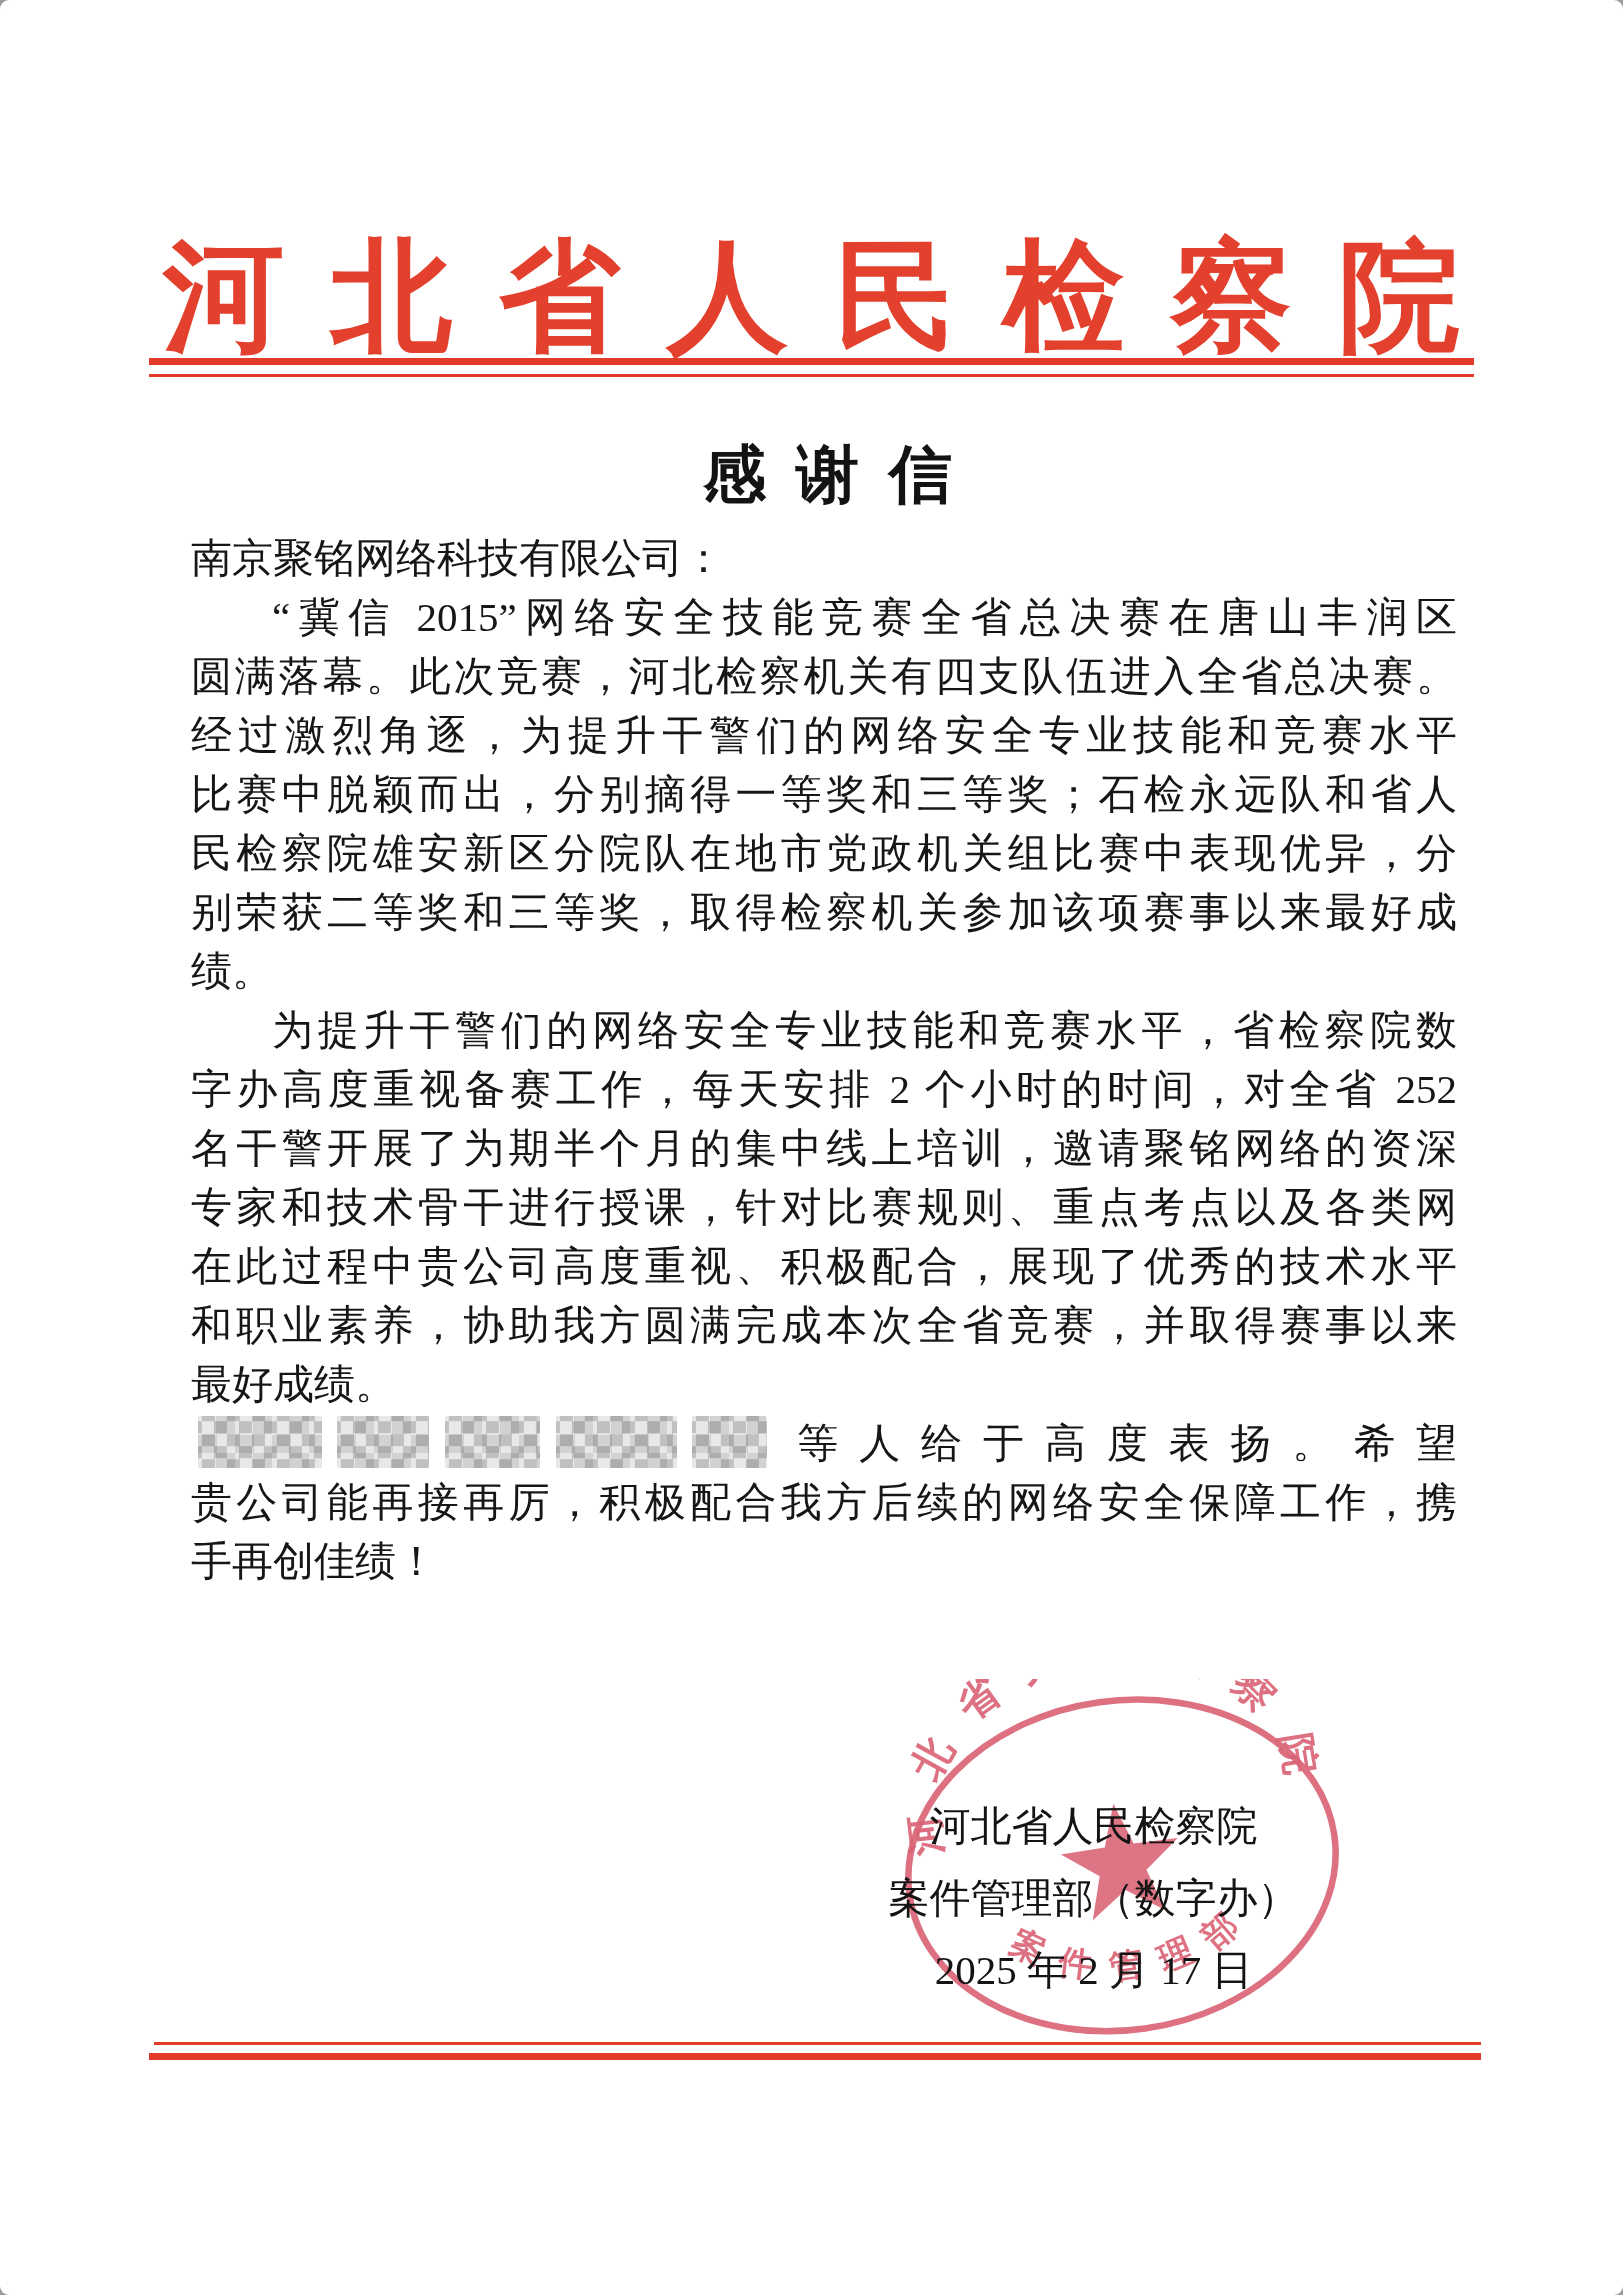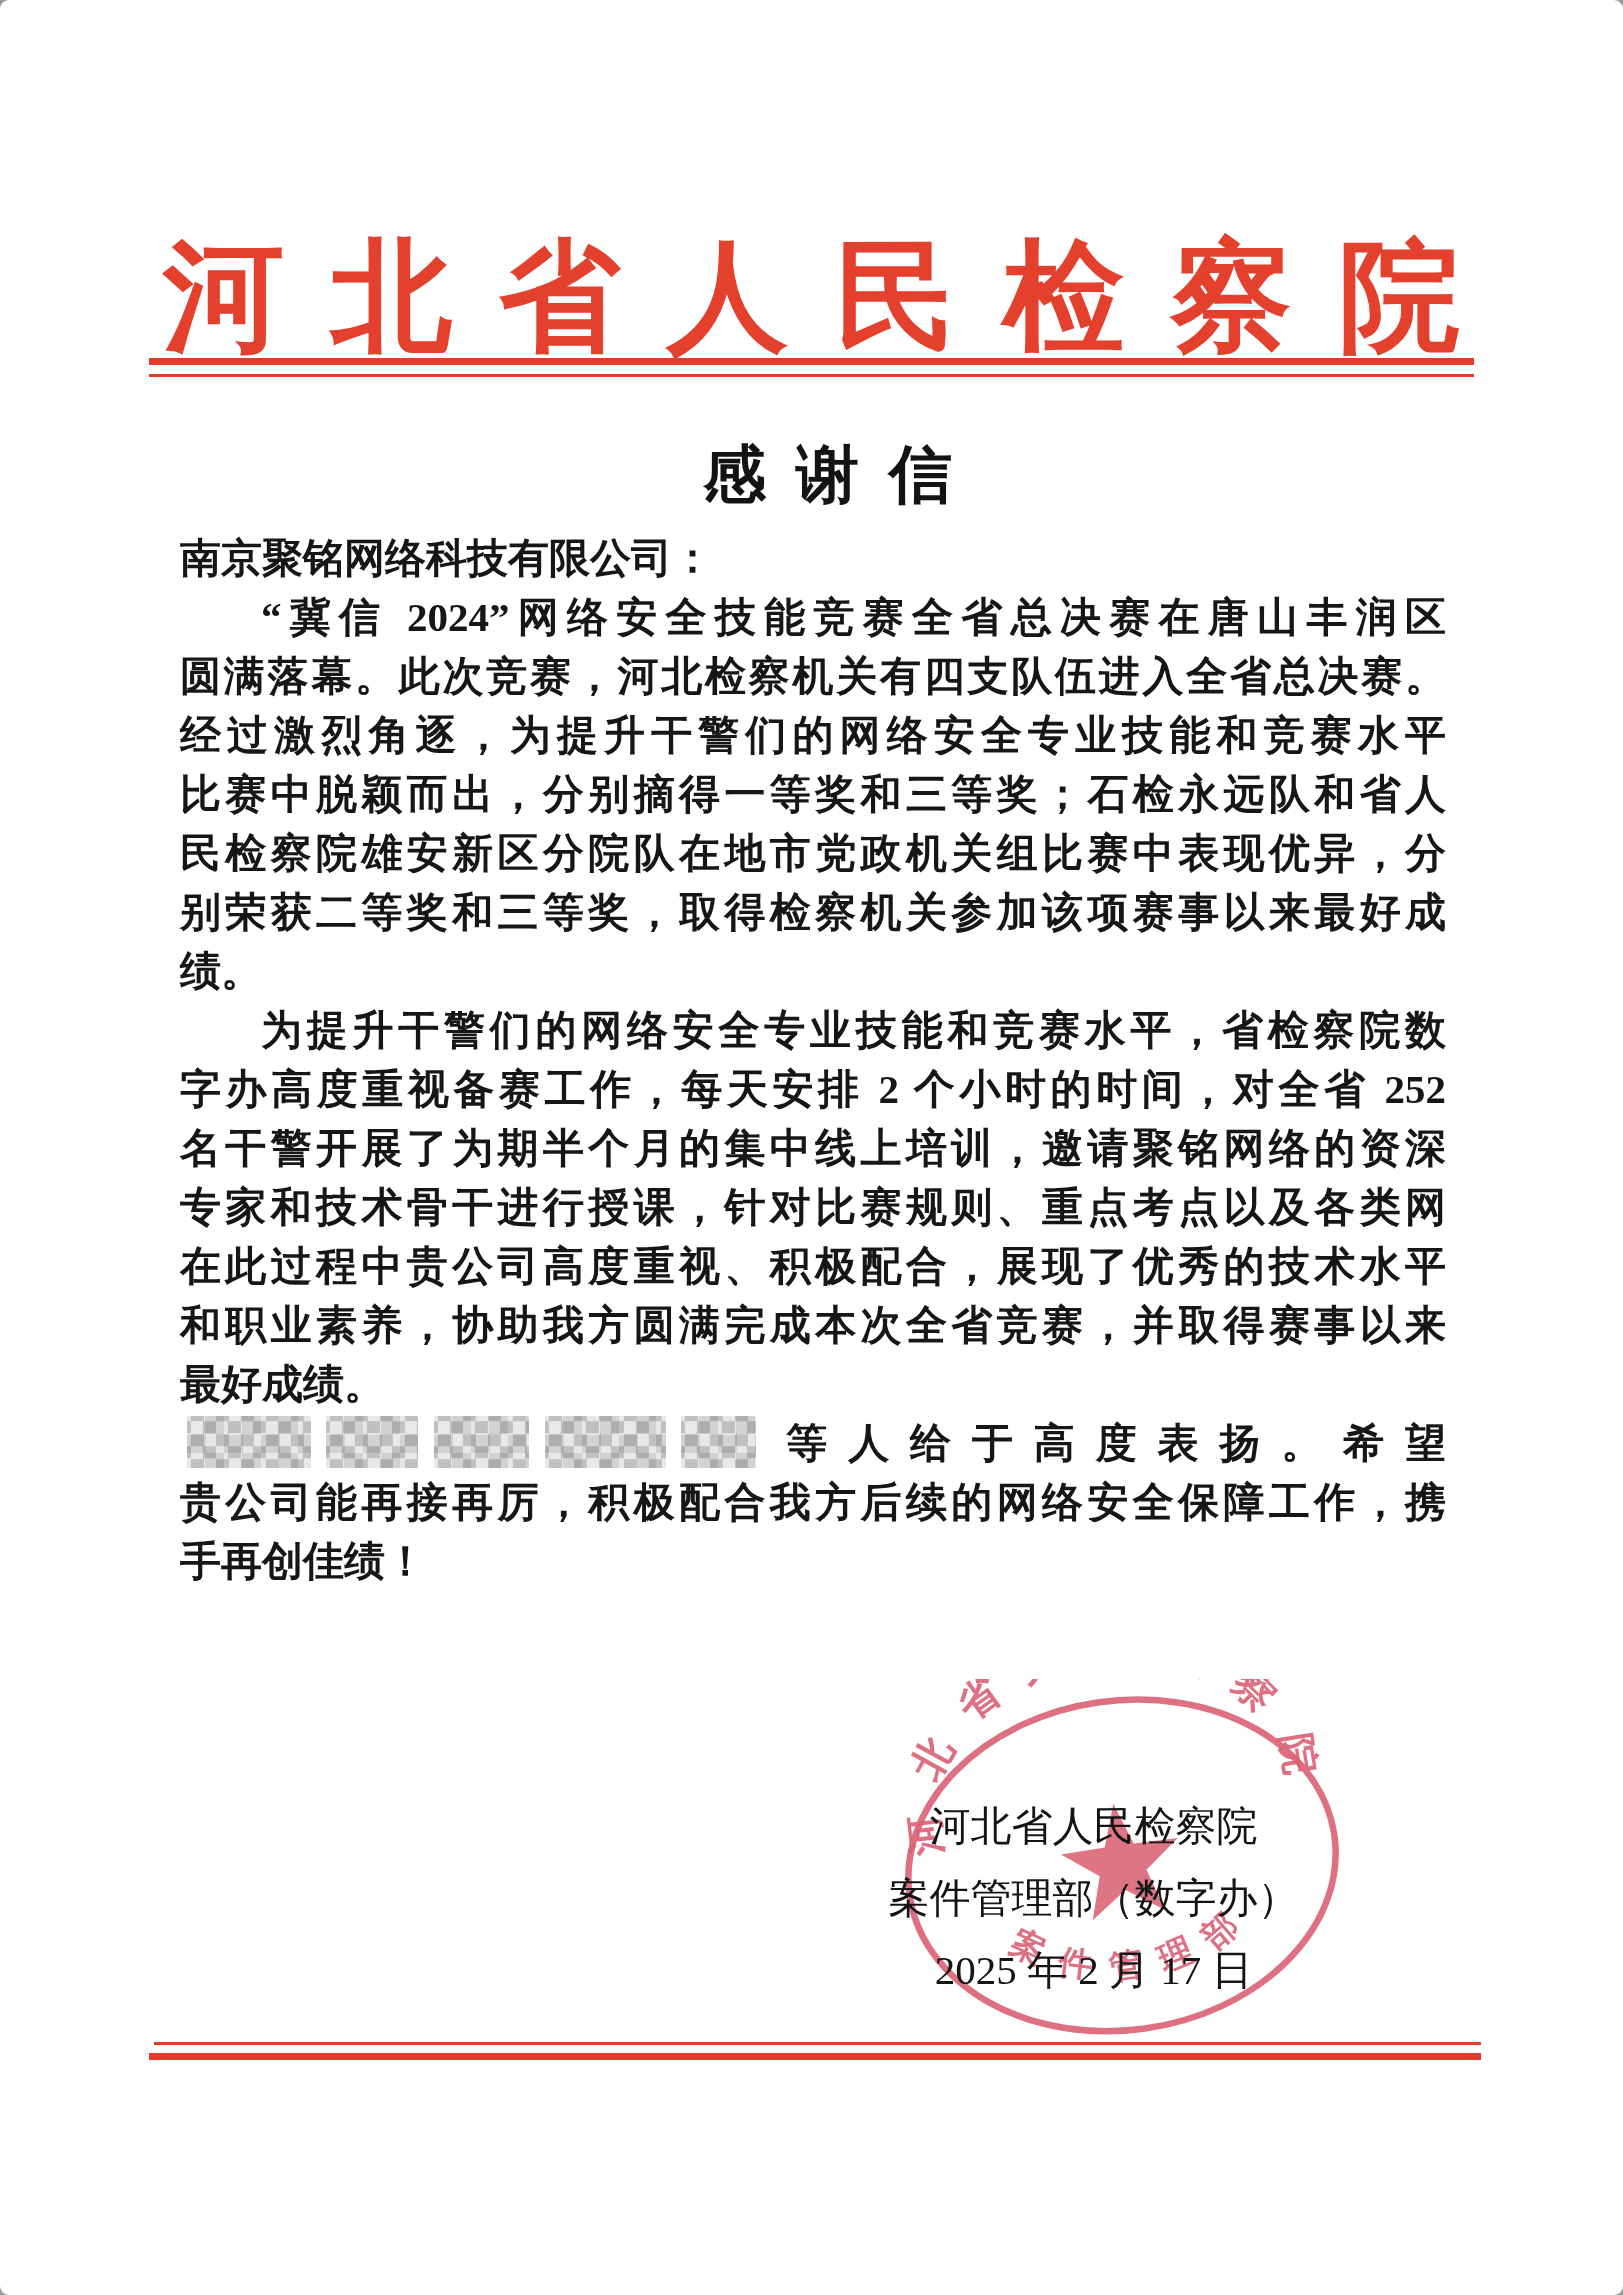--- a/index.html
+++ b/index.html
@@ -15,21 +15,21 @@
   .rule{position:absolute;background:#e23b2a;}
   .rule-a{left:149px;width:1325px;top:358px;height:7.2px;}
   .rule-b{left:149px;width:1325px;top:374px;height:3.3px;}
   .foot-a{left:154px;width:1327px;top:2042px;height:3.3px;}
   .foot-b{left:149px;width:1332px;top:2053px;height:6.5px;}
   .doc-title{
     position:absolute;top:432px;left:16px;width:100%;text-align:center;
     font-size:63px;font-weight:bold;letter-spacing:30px;padding-left:30px;
     box-sizing:border-box;color:#131313;
   }
-  .body-block{position:absolute;left:180px;top:529px;width:1266px;font-size:41px;line-height:59px;font-weight:bold;}
+  .body-block{position:absolute;left:191px;top:529px;width:1266px;font-size:41px;line-height:59px;}
   .line{text-align:justify;text-align-last:justify;height:59px;}
   .line.indent{text-indent:81px;}
   .line.last-left{text-align-last:left;}
   .redact{
     display:inline-block;height:52px;vertical-align:-10.5px;border-radius:1.3px;
     background:
       repeating-conic-gradient(rgba(110,110,110,0.30) 0% 25%, rgba(255,255,255,0.16) 0% 50%) 3.9px 5.2px/25px 25px,
       repeating-conic-gradient(#c9c9c9 0% 25%, #e4e4e4 0% 50%) 0 0/37px 37px,
       #d8d8d8;
     margin:0 9.2px 0 6.5px;
@@ -48,21 +48,21 @@
 
   <div class="letterhead">河北省人民检察院</div>
 
   <div class="rule rule-a"></div>
   <div class="rule rule-b"></div>
 
   <div class="doc-title">感谢信</div>
 
   <div class="body-block" id="body-lines">
       <div class="line last-left"><span>南京聚铭网络科技有限公司：</span></div>
-      <div class="line indent"><span>“冀信 2024”网络安全技能竞赛全省总决赛在唐山丰润区</span></div>
+      <div class="line indent"><span>“冀信 2015”网络安全技能竞赛全省总决赛在唐山丰润区</span></div>
       <div class="line"><span>圆满落幕。此次竞赛，河北检察机关有四支队伍进入全省总决赛。</span></div>
       <div class="line"><span>经过激烈角逐，为提升干警们的网络安全专业技能和竞赛水平</span></div>
       <div class="line"><span>比赛中脱颖而出，分别摘得一等奖和三等奖；石检永远队和省人</span></div>
       <div class="line"><span>民检察院雄安新区分院队在地市党政机关组比赛中表现优异，分</span></div>
       <div class="line"><span>别荣获二等奖和三等奖，取得检察机关参加该项赛事以来最好成</span></div>
       <div class="line last-left"><span>绩。</span></div>
       <div class="line indent"><span>为提升干警们的网络安全专业技能和竞赛水平，省检察院数</span></div>
       <div class="line"><span>字办高度重视备赛工作，每天安排 2 个小时的时间，对全省 252</span></div>
       <div class="line"><span>名干警开展了为期半个月的集中线上培训，邀请聚铭网络的资深</span></div>
       <div class="line"><span>专家和技术骨干进行授课，针对比赛规则、重点考点以及各类网</span></div>

